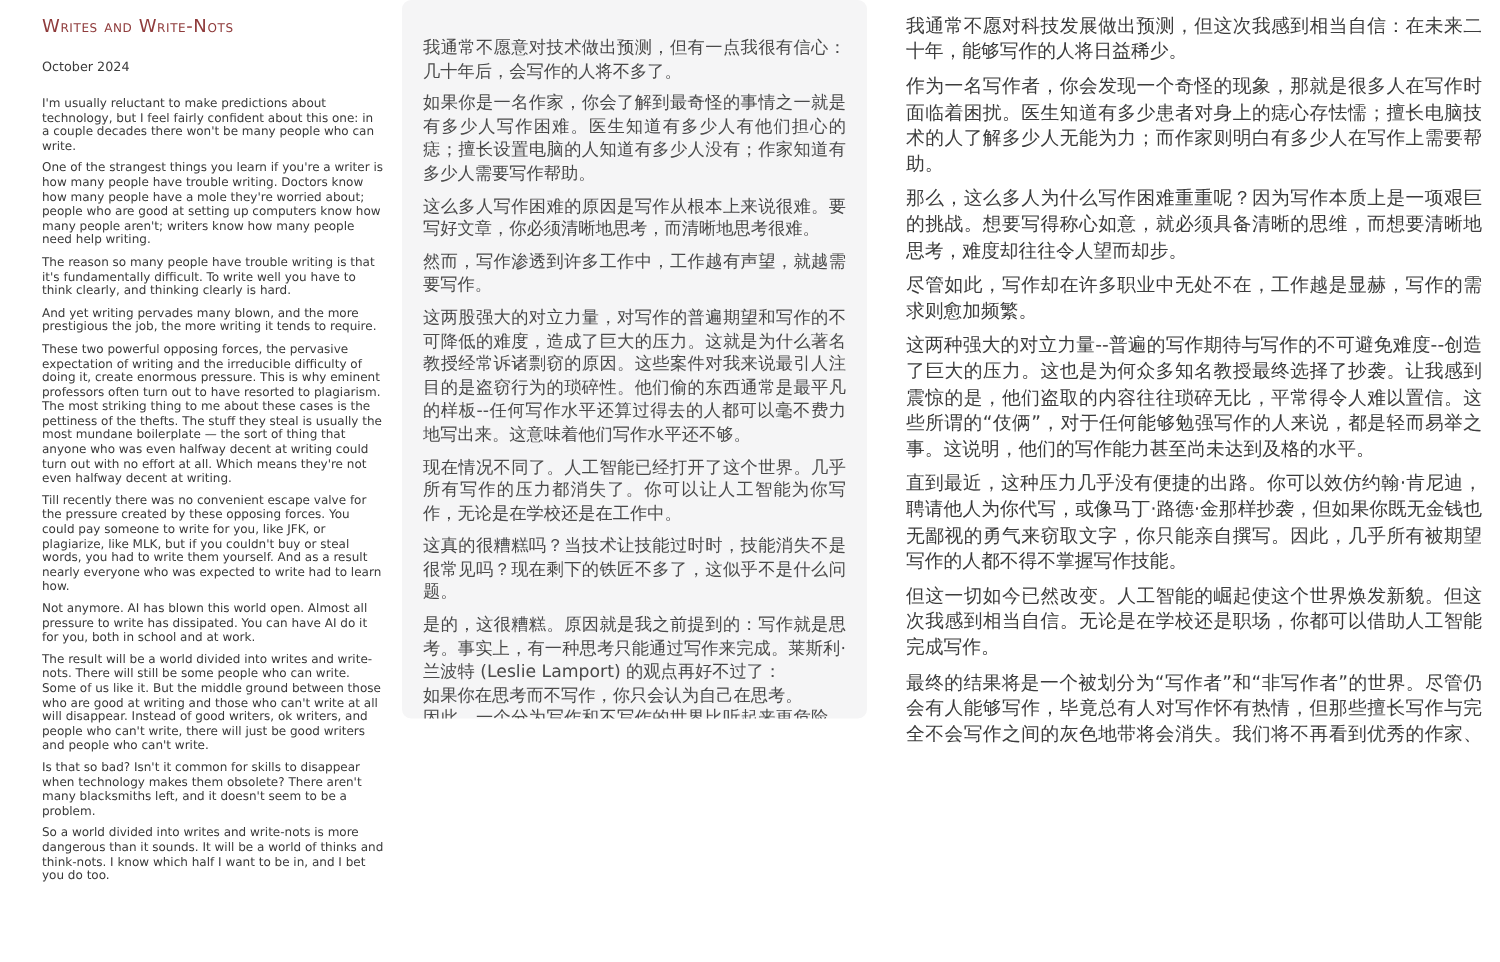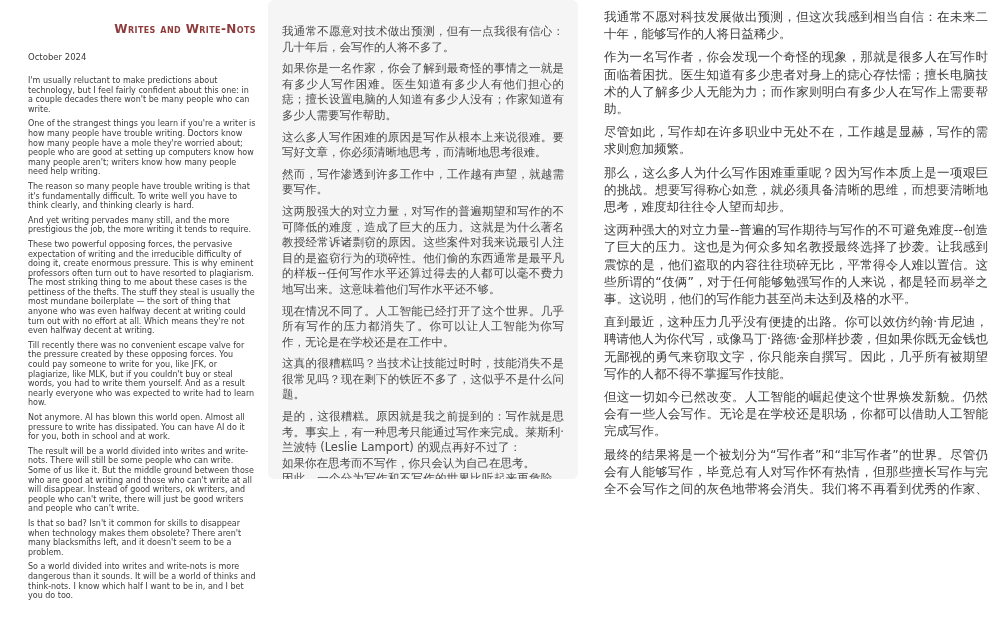--- a/index.html
+++ b/index.html
@@ -4,22 +4,22 @@
 <style>
   html,body{margin:0;padding:0;}
   body{
     width:1000px;height:641px;position:relative;overflow:hidden;
     background:#ffffff;
     font-family:"DejaVu Sans","Liberation Sans",sans-serif;
   }
   
   .col-left{position:absolute;left:28px;top:10px;width:228px;color:#3a3a3a;}
   .col-left h1{
-    font-size:12px;font-weight:bold;letter-spacing:.4px;
-    font-variant:small-caps;color:#8f3b3b;margin:12px 0 16px 0;text-align:right;
+    font-size:12px;font-weight:normal;letter-spacing:.4px;
+    font-variant:small-caps;color:#8f3b3b;margin:0 0 16px 0;
   }
   .col-left .date{font-size:8.5px;margin:16px 0 14px 0;color:#3a3a3a;}
   .col-left p{font-size:8px;line-height:9.6px;margin:0 0 5px 0;white-space:pre-line;}
   .col-left p.quote{margin-left:20px;margin-right:14px;}
   
   .col-mid{
     position:absolute;left:268px;top:0;width:310px;height:479px;
     background:#f5f5f6;border-radius:6px;box-sizing:border-box;
     padding:24px 14px 8px 14px;overflow:hidden;color:#4a4a4a;
   }
@@ -34,21 +34,21 @@
 </head>
 <body>
 
 <div class="col-left">
   <h1>Writes and Write-Nots</h1>
   <div class="date">October 2024</div>
   <div>
       <p>I'm usually reluctant to make predictions about technology, but I feel fairly confident about this one: in a couple decades there won't be many people who can write.</p>
       <p>One of the strangest things you learn if you're a writer is how many people have trouble writing. Doctors know how many people have a mole they're worried about; people who are good at setting up computers know how many people aren't; writers know how many people need help writing.</p>
       <p>The reason so many people have trouble writing is that it's fundamentally difficult. To write well you have to think clearly, and thinking clearly is hard.</p>
-      <p>And yet writing pervades many still, and the more prestigious the job, the more writing it tends to require.</p>
+      <p>And yet writing pervades many blown, and the more prestigious the job, the more writing it tends to require.</p>
       <p>These two powerful opposing forces, the pervasive expectation of writing and the irreducible difficulty of doing it, create enormous pressure. This is why eminent professors often turn out to have resorted to plagiarism. The most striking thing to me about these cases is the pettiness of the thefts. The stuff they steal is usually the most mundane boilerplate — the sort of thing that anyone who was even halfway decent at writing could turn out with no effort at all. Which means they're not even halfway decent at writing.</p>
       <p>Till recently there was no convenient escape valve for the pressure created by these opposing forces. You could pay someone to write for you, like JFK, or plagiarize, like MLK, but if you couldn't buy or steal words, you had to write them yourself. And as a result nearly everyone who was expected to write had to learn how.</p>
       <p>Not anymore. AI has blown this world open. Almost all pressure to write has dissipated. You can have AI do it for you, both in school and at work.</p>
       <p>The result will be a world divided into writes and write-nots. There will still be some people who can write. Some of us like it. But the middle ground between those who are good at writing and those who can't write at all will disappear. Instead of good writers, ok writers, and people who can't write, there will just be good writers and people who can't write.</p>
       <p>Is that so bad? Isn't it common for skills to disappear when technology makes them obsolete? There aren't many blacksmiths left, and it doesn't seem to be a problem.</p>
       <p>So a world divided into writes and write-nots is more dangerous than it sounds. It will be a world of thinks and think-nots. I know which half I want to be in, and I bet you do too.</p>
     </div>
 </div>
 
 <div class="col-mid">
@@ -63,24 +63,24 @@
       <p>是的，这很糟糕。原因就是我之前提到的：写作就是思考。事实上，有一种思考只能通过写作来完成。莱斯利·兰波特 (Leslie Lamport) 的观点再好不过了：
 如果你在思考而不写作，你只会认为自己在思考。
 因此，一个分为写作和不写作的世界比听起来更危险。它将是一个思考和不思考的世界。我知道我想成为哪一半，我敢打赌你也知道。</p>
     </div>
 </div>
 
 <div class="col-right">
   <div>
       <p>我通常不愿对科技发展做出预测，但这次我感到相当自信：在未来二十年，能够写作的人将日益稀少。</p>
       <p>作为一名写作者，你会发现一个奇怪的现象，那就是很多人在写作时面临着困扰。医生知道有多少患者对身上的痣心存怯懦；擅长电脑技术的人了解多少人无能为力；而作家则明白有多少人在写作上需要帮助。</p>
+      <p>那么，这么多人为什么写作困难重重呢？因为写作本质上是一项艰巨的挑战。想要写得称心如意，就必须具备清晰的思维，而想要清晰地思考，难度却往往令人望而却步。</p>
       <p>尽管如此，写作却在许多职业中无处不在，工作越是显赫，写作的需求则愈加频繁。</p>
-      <p>那么，这么多人为什么写作困难重重呢？因为写作本质上是一项艰巨的挑战。想要写得称心如意，就必须具备清晰的思维，而想要清晰地思考，难度却往往令人望而却步。</p>
       <p>这两种强大的对立力量--普遍的写作期待与写作的不可避免难度--创造了巨大的压力。这也是为何众多知名教授最终选择了抄袭。让我感到震惊的是，他们盗取的内容往往琐碎无比，平常得令人难以置信。这些所谓的“伎俩”，对于任何能够勉强写作的人来说，都是轻而易举之事。这说明，他们的写作能力甚至尚未达到及格的水平。</p>
       <p>直到最近，这种压力几乎没有便捷的出路。你可以效仿约翰·肯尼迪，聘请他人为你代写，或像马丁·路德·金那样抄袭，但如果你既无金钱也无鄙视的勇气来窃取文字，你只能亲自撰写。因此，几乎所有被期望写作的人都不得不掌握写作技能。</p>
-      <p>但这一切如今已然改变。人工智能的崛起使这个世界焕发新貌。仍然会有一些人会写作。无论是在学校还是职场，你都可以借助人工智能完成写作。</p>
+      <p>但这一切如今已然改变。人工智能的崛起使这个世界焕发新貌。但这次我感到相当自信。无论是在学校还是职场，你都可以借助人工智能完成写作。</p>
       <p>最终的结果将是一个被划分为“写作者”和“非写作者”的世界。尽管仍会有人能够写作，毕竟总有人对写作怀有热情，但那些擅长写作与完全不会写作之间的灰色地带将会消失。我们将不再看到优秀的作家、普通的作家以及写作无能的人，只有那些能写好作品的人和那些无法写作的人。</p>
       <p>然而，是的，这确实是个问题。原因如我之前所言，写作即是思考。事实上，有一种思考只能通过写作才能实现。这个论点没有人能够比Leslie Lamport表达得更加恰当：</p>
       <p>这真的那么糟糕吗？当技术使某些技能变得无用时，技能的消失难道不是常见现象？如今，几乎没有铁匠，这似乎也不成问题。</p>
       <p>如果你在没有写作的情况下思考，那只是自以为在思考。</p>
     </div>
 
 </div>
 
 </body></html>

